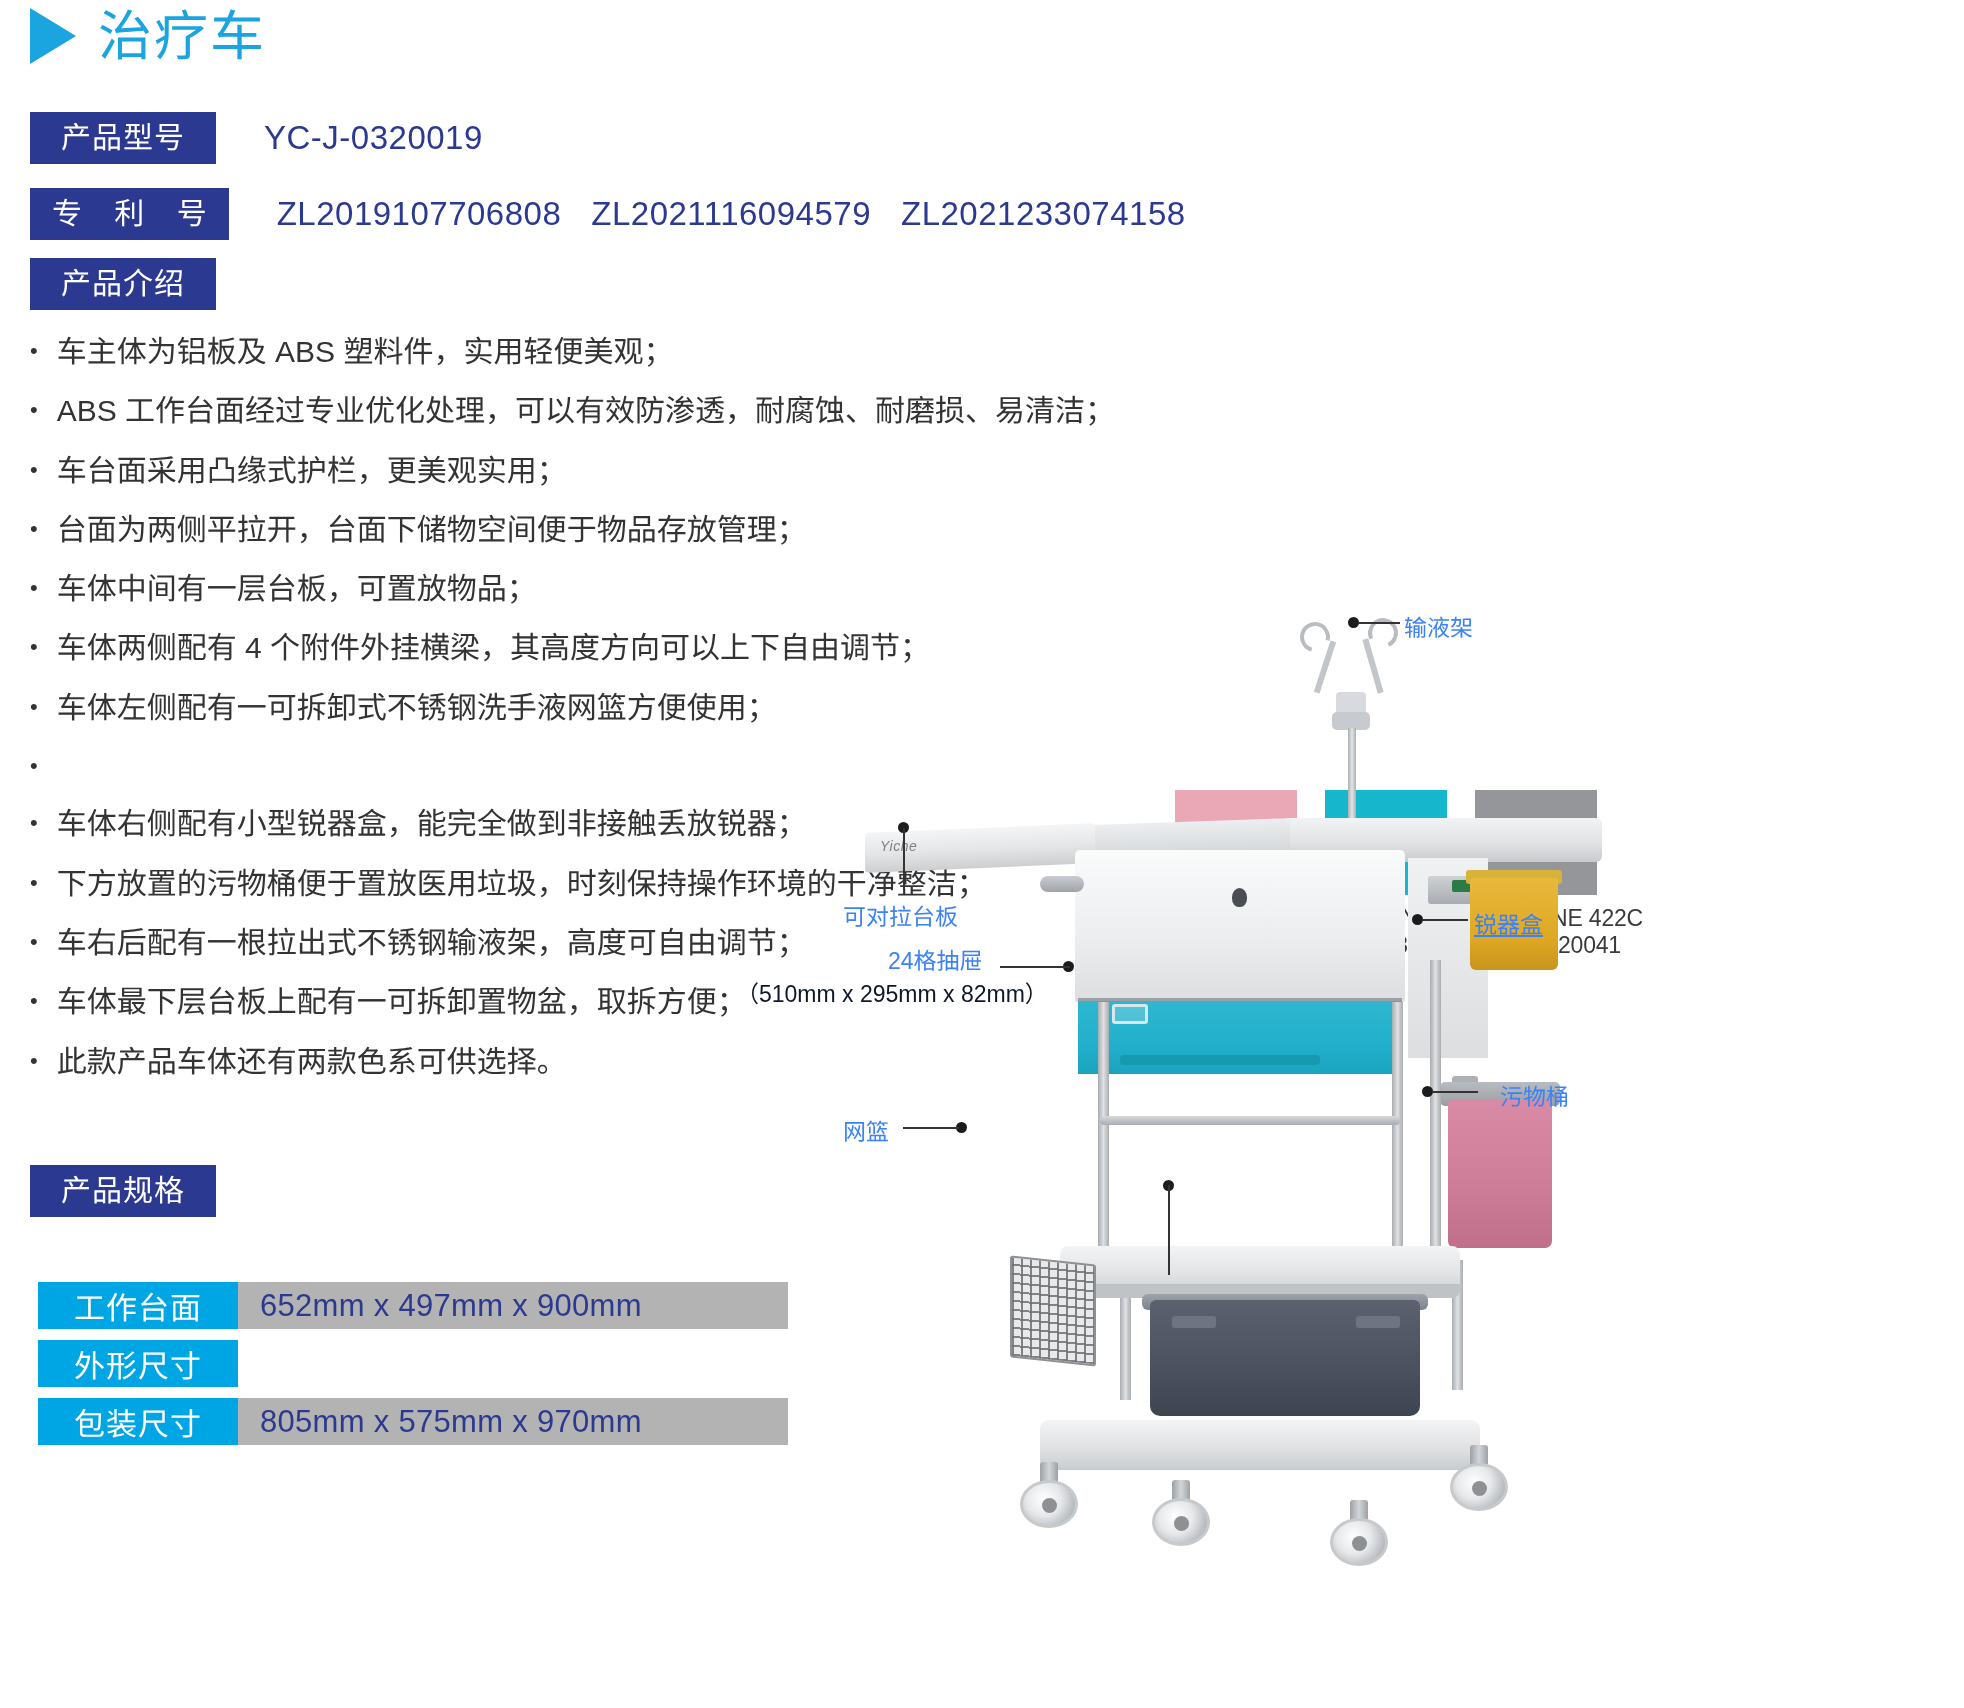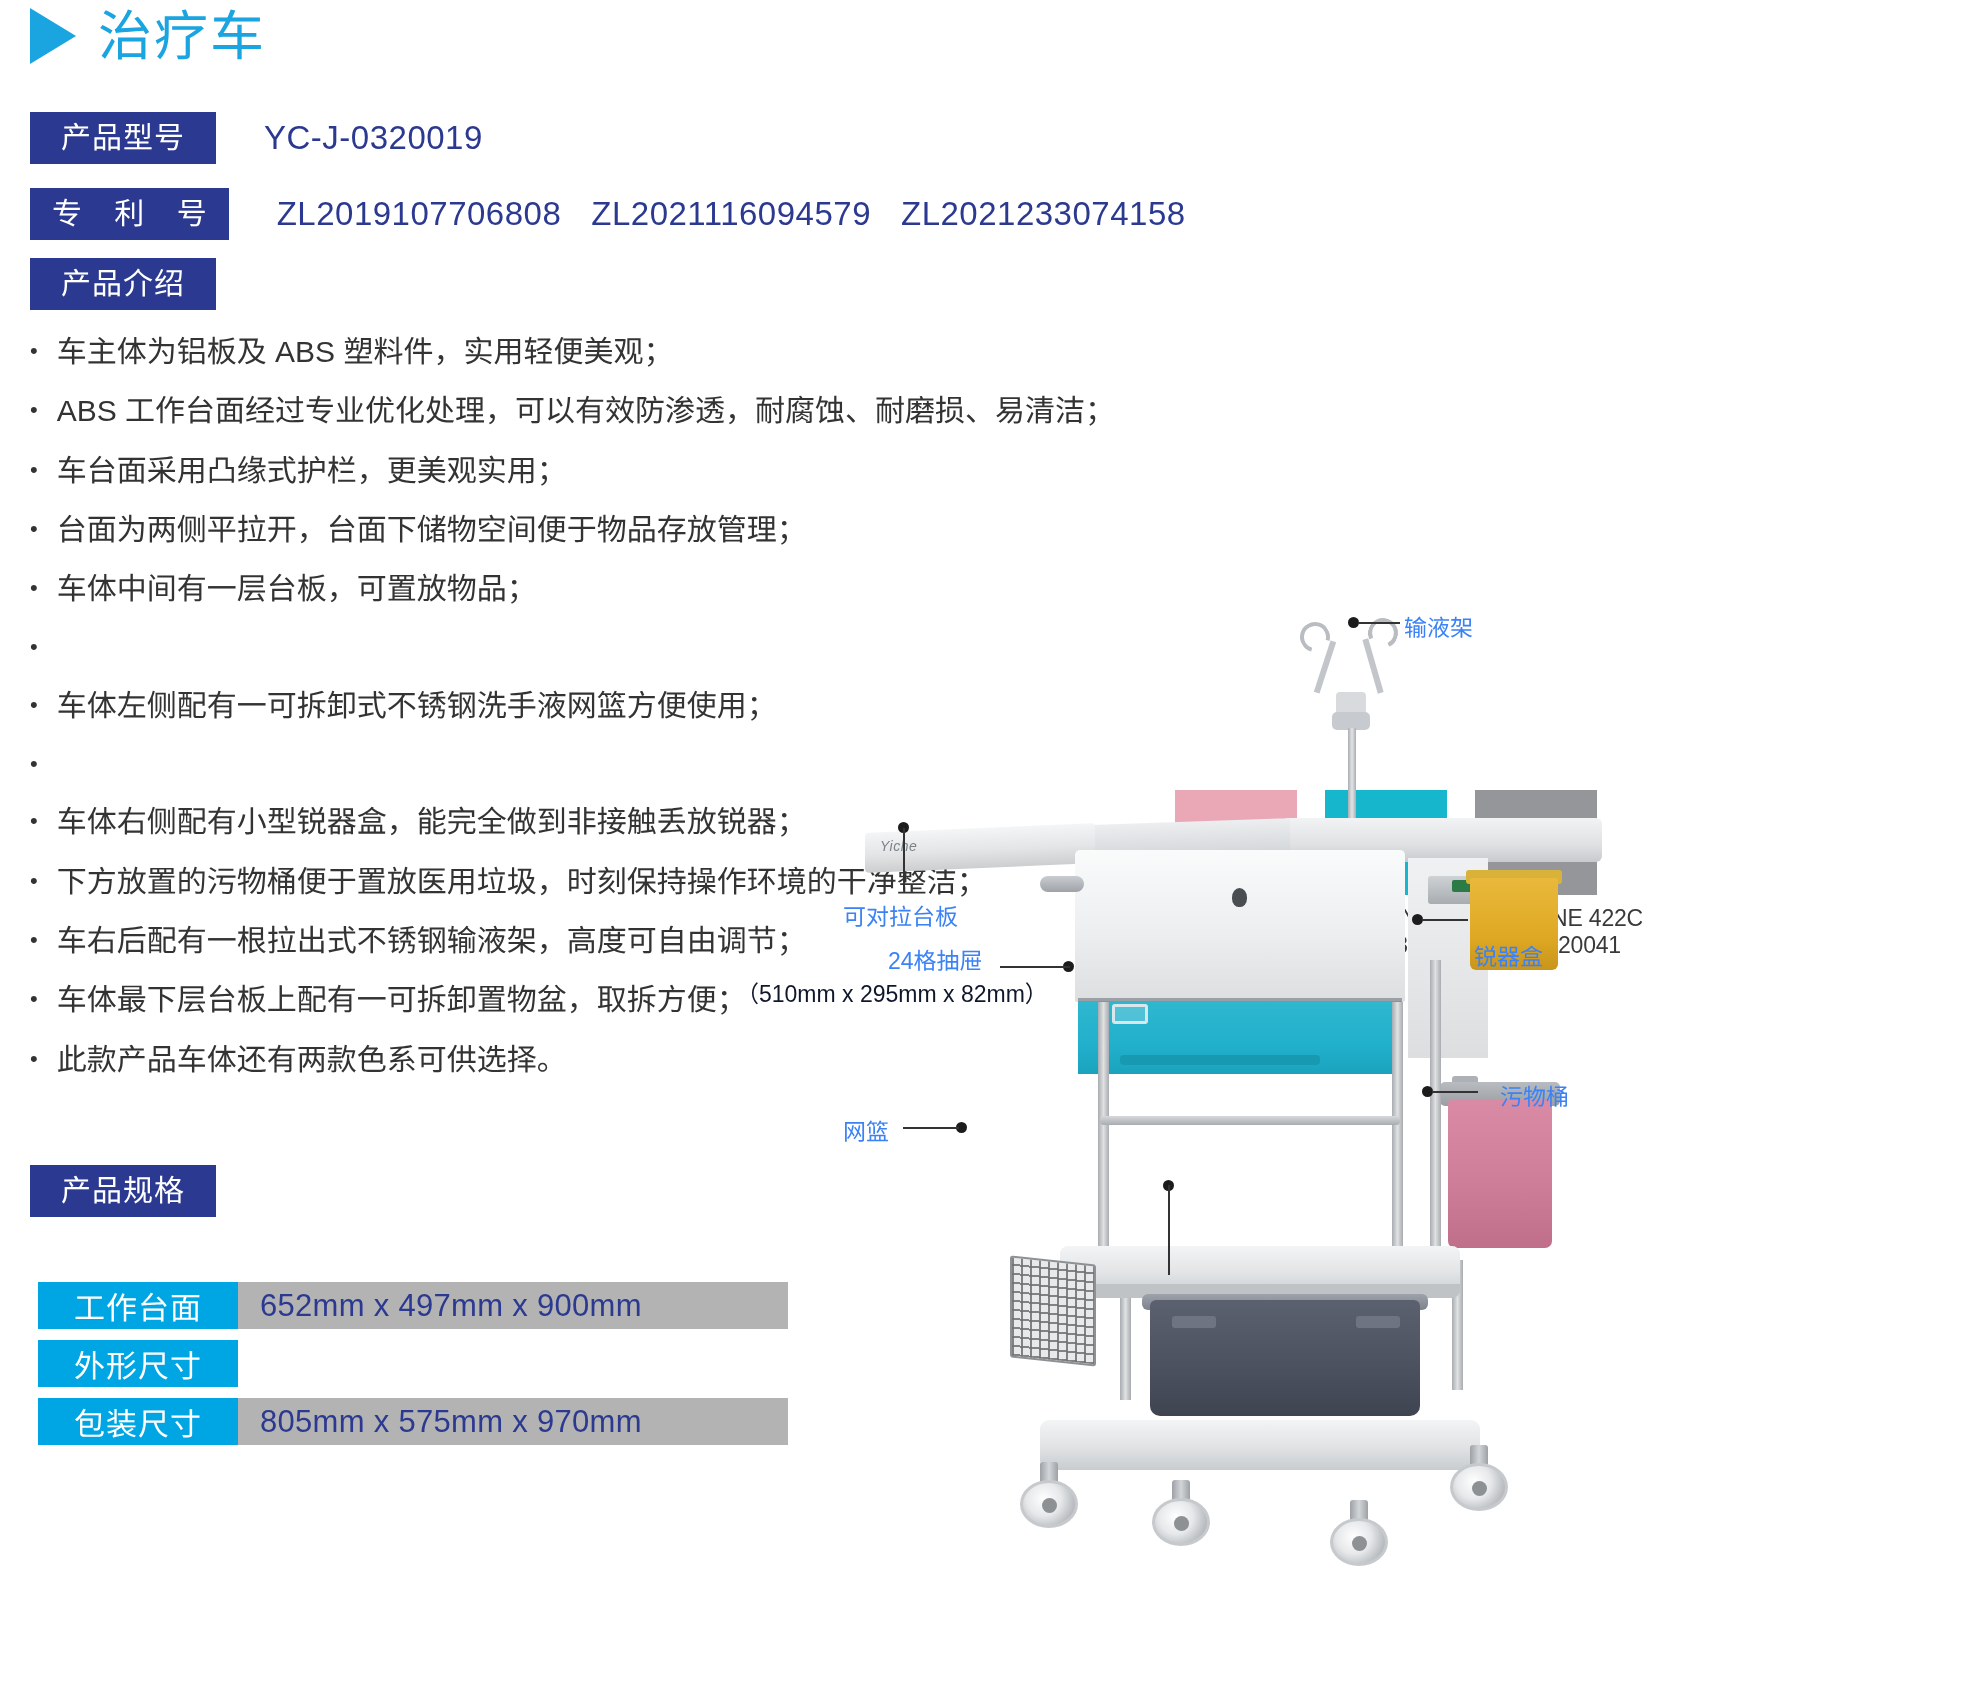--- a/index.html
+++ b/index.html
@@ -373,21 +373,21 @@
   .c-board-line  { left: 903px; top: 828px; width: 2px; height: 62px; }
   .c-board-dot   { left: 898px; top: 822px; }
 
   
   .c-drawer-label { left: 888px; top: 942px; }
   .c-drawer-sub   { position:absolute; left: 736px; top: 975px; }
   .c-drawer-line  { left: 1000px; top: 966px; width: 70px; height: 2px; }
   .c-drawer-dot   { left: 1063px; top: 961px; }
 
   
-  .c-sharps-label { left: 1474px; top: 938px; }
+  .c-sharps-label { left: 1474px; top: 906px; text-decoration: underline; }
   .c-sharps-line  { left: 1422px; top: 919px; width: 46px; height: 2px; }
   .c-sharps-dot   { left: 1412px; top: 914px; }
 
   
   .c-waste-label { left: 1484px; top: 1078px; margin-left: 16px; }
   .c-waste-line  { left: 1432px; top: 1091px; width: 46px; height: 2px; }
   .c-waste-dot   { left: 1422px; top: 1086px; }
 
   
   .c-basket-label { left: 843px; top: 1113px; }
@@ -442,20 +442,21 @@
     <div class="feature-item">
       <span class="bullet">•</span>
       <span>台面为两侧平拉开，台面下储物空间便于物品存放管理；</span>
     </div>
     <div class="feature-item">
       <span class="bullet">•</span>
       <span>车体中间有一层台板，可置放物品；</span>
     </div>
     <div class="feature-item">
       <span class="bullet">•</span>
+      <span>车体两侧配有 4 个附件外挂横梁，其高度方向可以上下自由调节；</span>
     </div>
     <div class="feature-item">
       <span class="bullet">•</span>
       <span>车体左侧配有一可拆卸式不锈钢洗手液网篮方便使用；</span>
     </div>
     <div class="feature-item">
       <span class="bullet">•</span>
     </div>
     <div class="feature-item">
       <span class="bullet">•</span>

